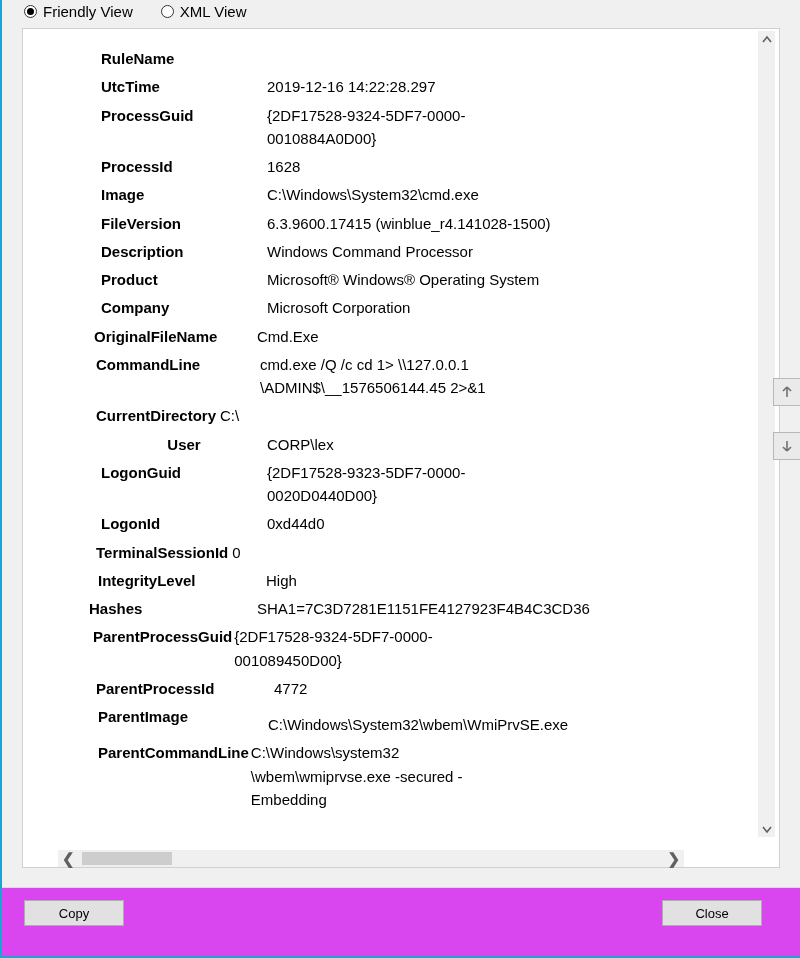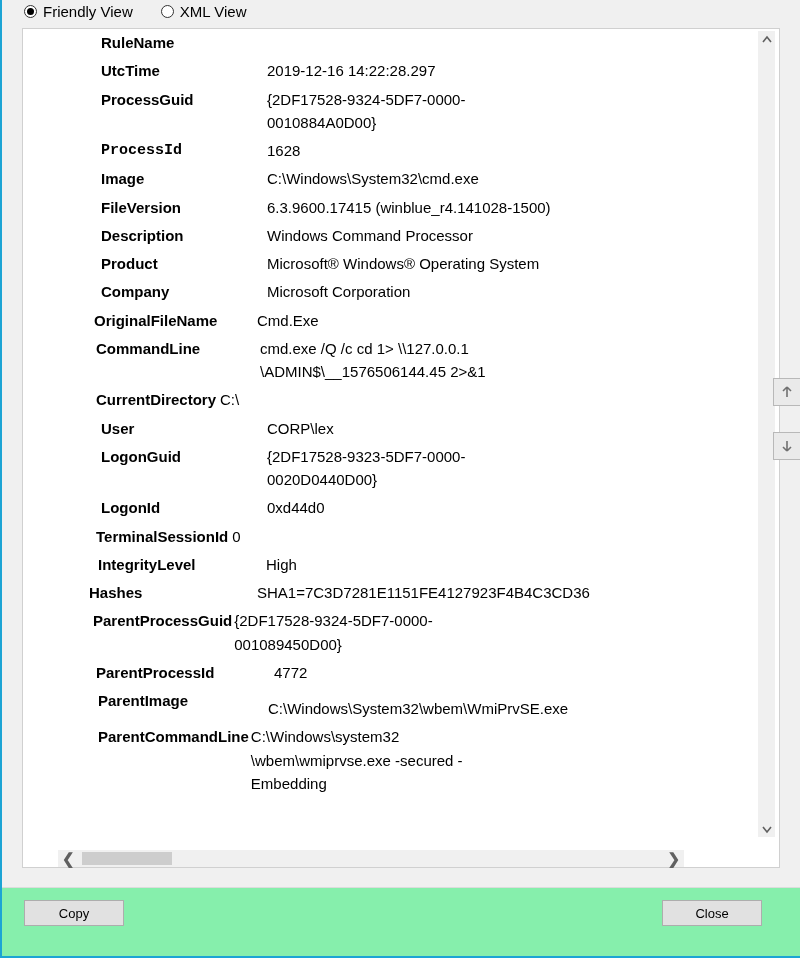--- a/index.html
+++ b/index.html
@@ -64,21 +64,21 @@
   .white-panel {
     position: absolute;
     left: 18px;
     top: 0;
     width: 650px;
     bottom: 30px;
     background: #fff;
     overflow: hidden;
   }
   .kv-table {
-    padding-top: 0;
+    padding-top: 16px;
   }
   .kv-row {
     display: flex;
     align-items: flex-start;
     padding: 2px 0 3px 0;
     line-height: 1.55;
   }
   .kv-label {
     flex: 0 0 auto;
     font-weight: 700;
@@ -161,21 +161,21 @@
     align-items:center;
     justify-content:center;
   }
   .nav-btn svg { display:block; }
   .bottom-bar {
     position: absolute;
     left: 0;
     right: 0;
     bottom: 0;
     height: 68px;
-    background: #86efac;
+    background: #d946ef;
     border-top: 1px solid #dcdcdc;
   }
   .btn {
     position: absolute;
     height: 24px;
     min-width: 78px;
     background: #e1e1e1;
     border: 1px solid #adadad;
     font-size: 13px;
     display:flex;
@@ -216,21 +216,21 @@
         <div class="kv-row">
             <div class="kv-label label-col" style="min-width:166px;">UtcTime</div>
             <div class="kv-value">2019-12-16 14:22:28.297</div>
           </div>
         <div class="kv-row">
             <div class="kv-label label-col" style="min-width:166px;">ProcessGuid</div>
             <div class="kv-value">{2DF17528-9324-5DF7-0000-
 0010884A0D00}</div>
           </div>
         <div class="kv-row">
-            <div class="kv-label label-col" style="min-width:166px;font-family:Liberation Mono, monospace;">ProcessId</div>
+            <div class="kv-label label-col" style="min-width:166px;">ProcessId</div>
             <div class="kv-value">1628</div>
           </div>
         <div class="kv-row">
             <div class="kv-label label-col" style="min-width:166px;">Image</div>
             <div class="kv-value">C:\Windows\System32\cmd.exe</div>
           </div>
         <div class="kv-row">
             <div class="kv-label label-col" style="min-width:166px;">FileVersion</div>
             <div class="kv-value">6.3.9600.17415 (winblue_r4.141028-1500)</div>
           </div>
@@ -253,21 +253,21 @@
         <div class="kv-row">
             <div class="kv-label label-col" style="padding-left:55px;min-width:164px;">CommandLine</div>
             <div class="kv-value">cmd.exe /Q /c cd 1&gt; \\127.0.0.1
 \ADMIN$\__1576506144.45 2&gt;&amp;1</div>
           </div>
         <div class="kv-row">
             <div class="kv-label" style="padding-left:55px;">CurrentDirectory</div>
             <div class="kv-value" style="padding-left:4px;">C:\</div>
           </div>
         <div class="kv-row">
-            <div class="kv-label label-col" style="min-width:166px;">User</div>
+            <div class="kv-label label-col" style="min-width:166px;text-align:center;">User</div>
             <div class="kv-value">CORP\lex</div>
           </div>
         <div class="kv-row">
             <div class="kv-label label-col" style="min-width:166px;">LogonGuid</div>
             <div class="kv-value">{2DF17528-9323-5DF7-0000-
 0020D0440D00}</div>
           </div>
         <div class="kv-row">
             <div class="kv-label label-col" style="min-width:166px;">LogonId</div>
             <div class="kv-value">0xd44d0</div>

